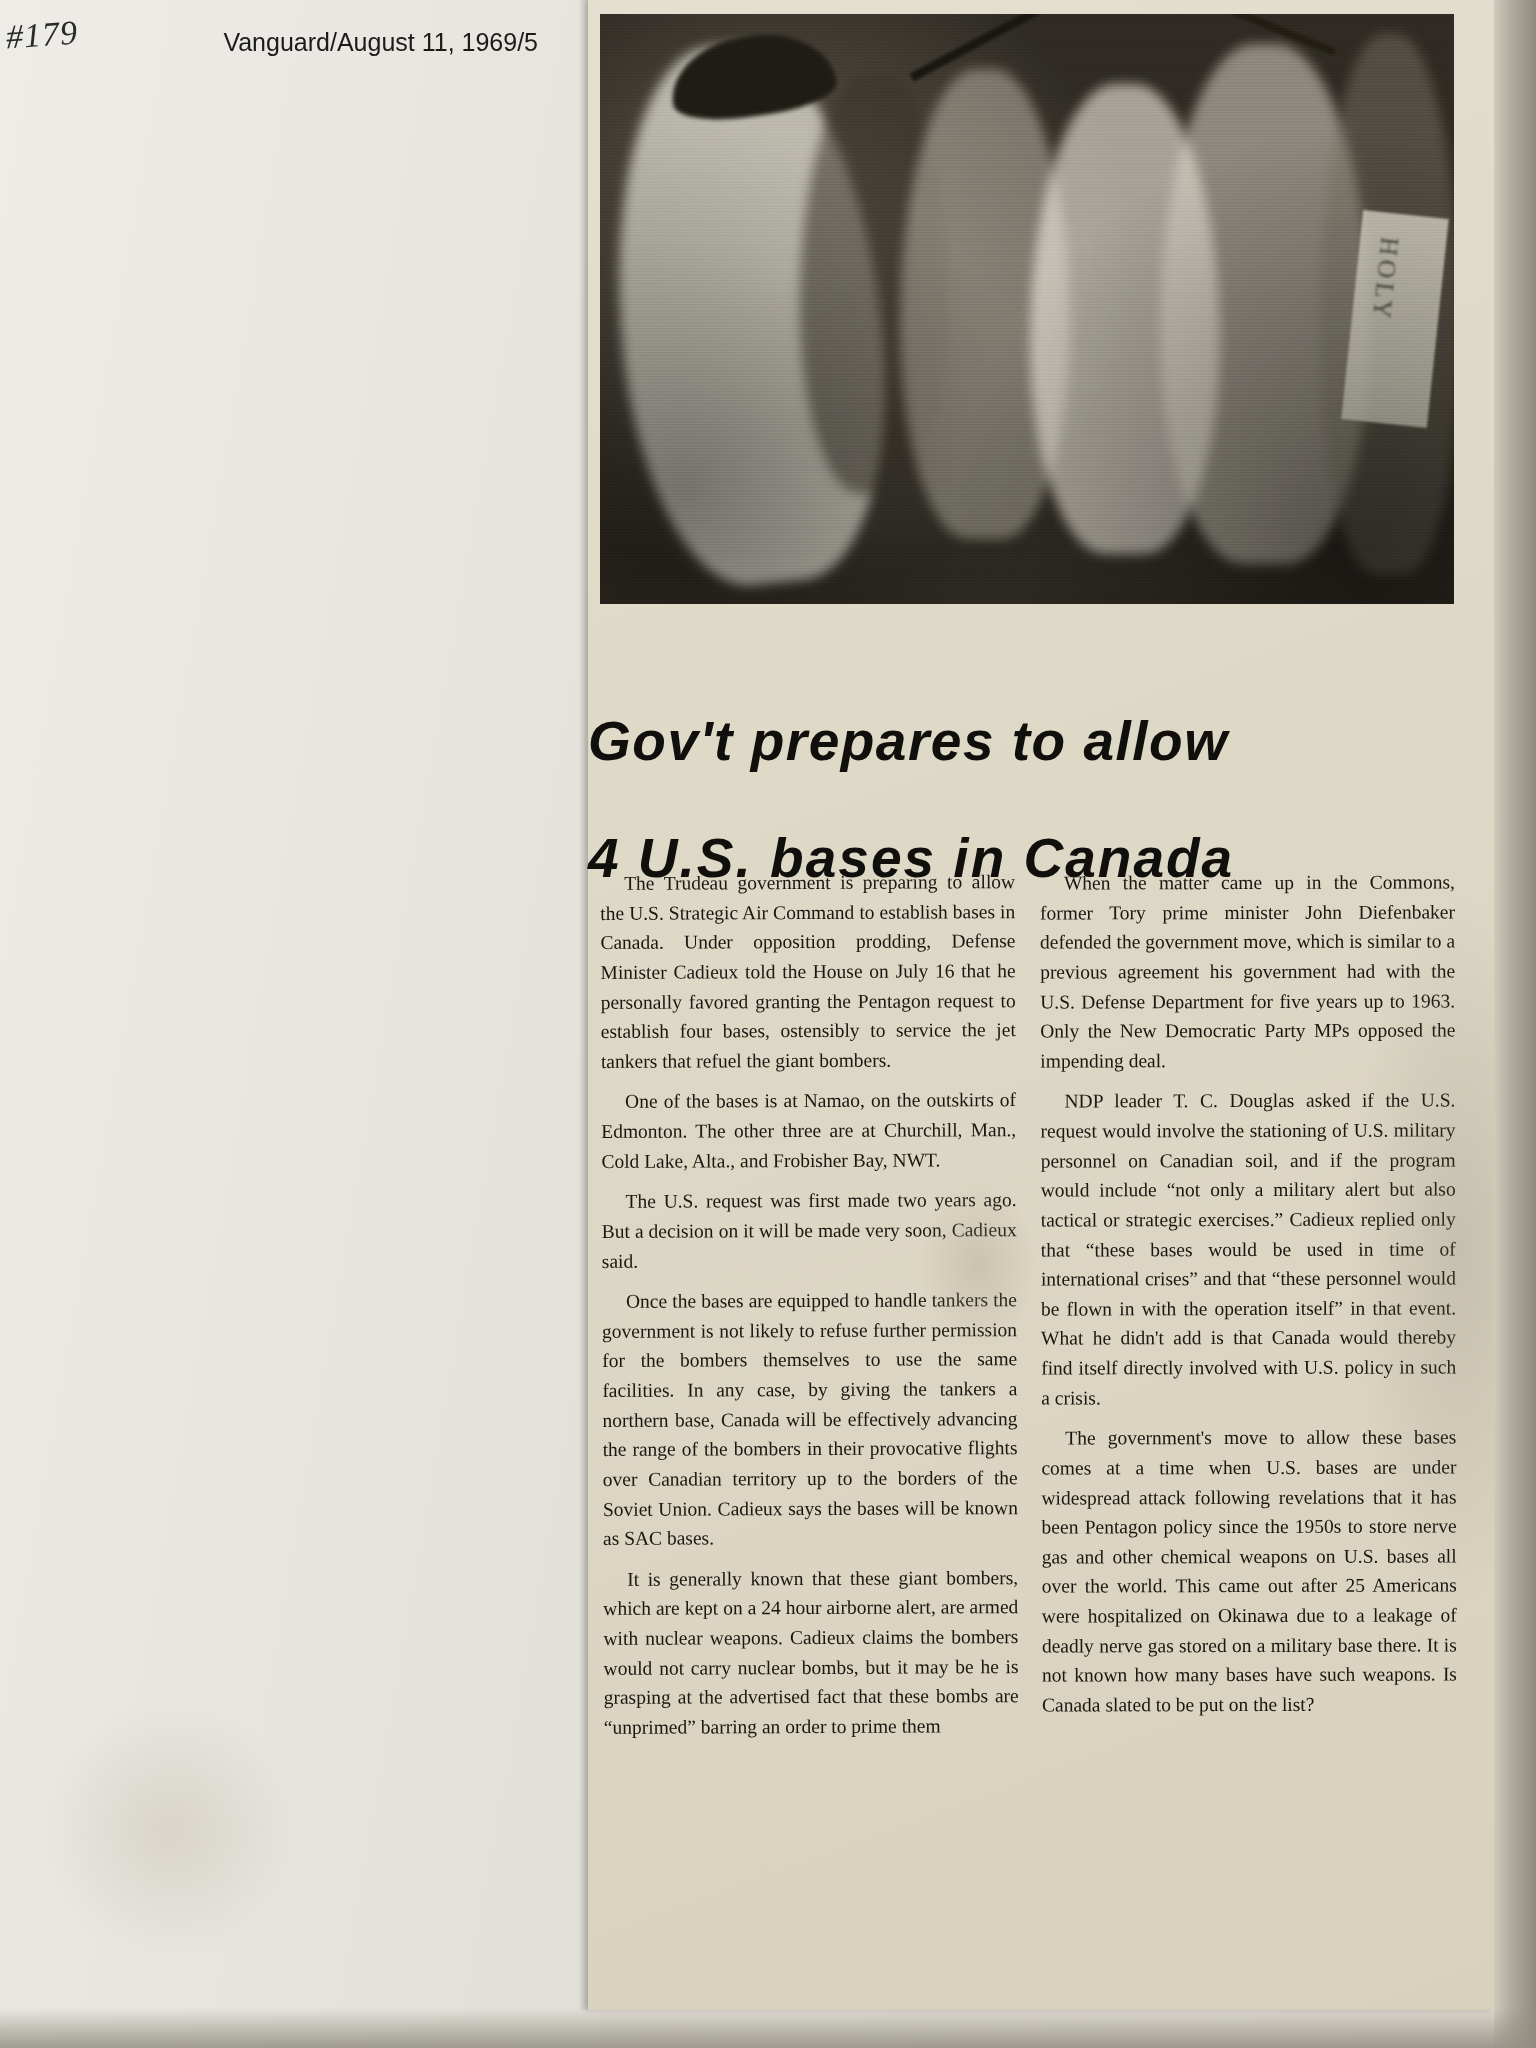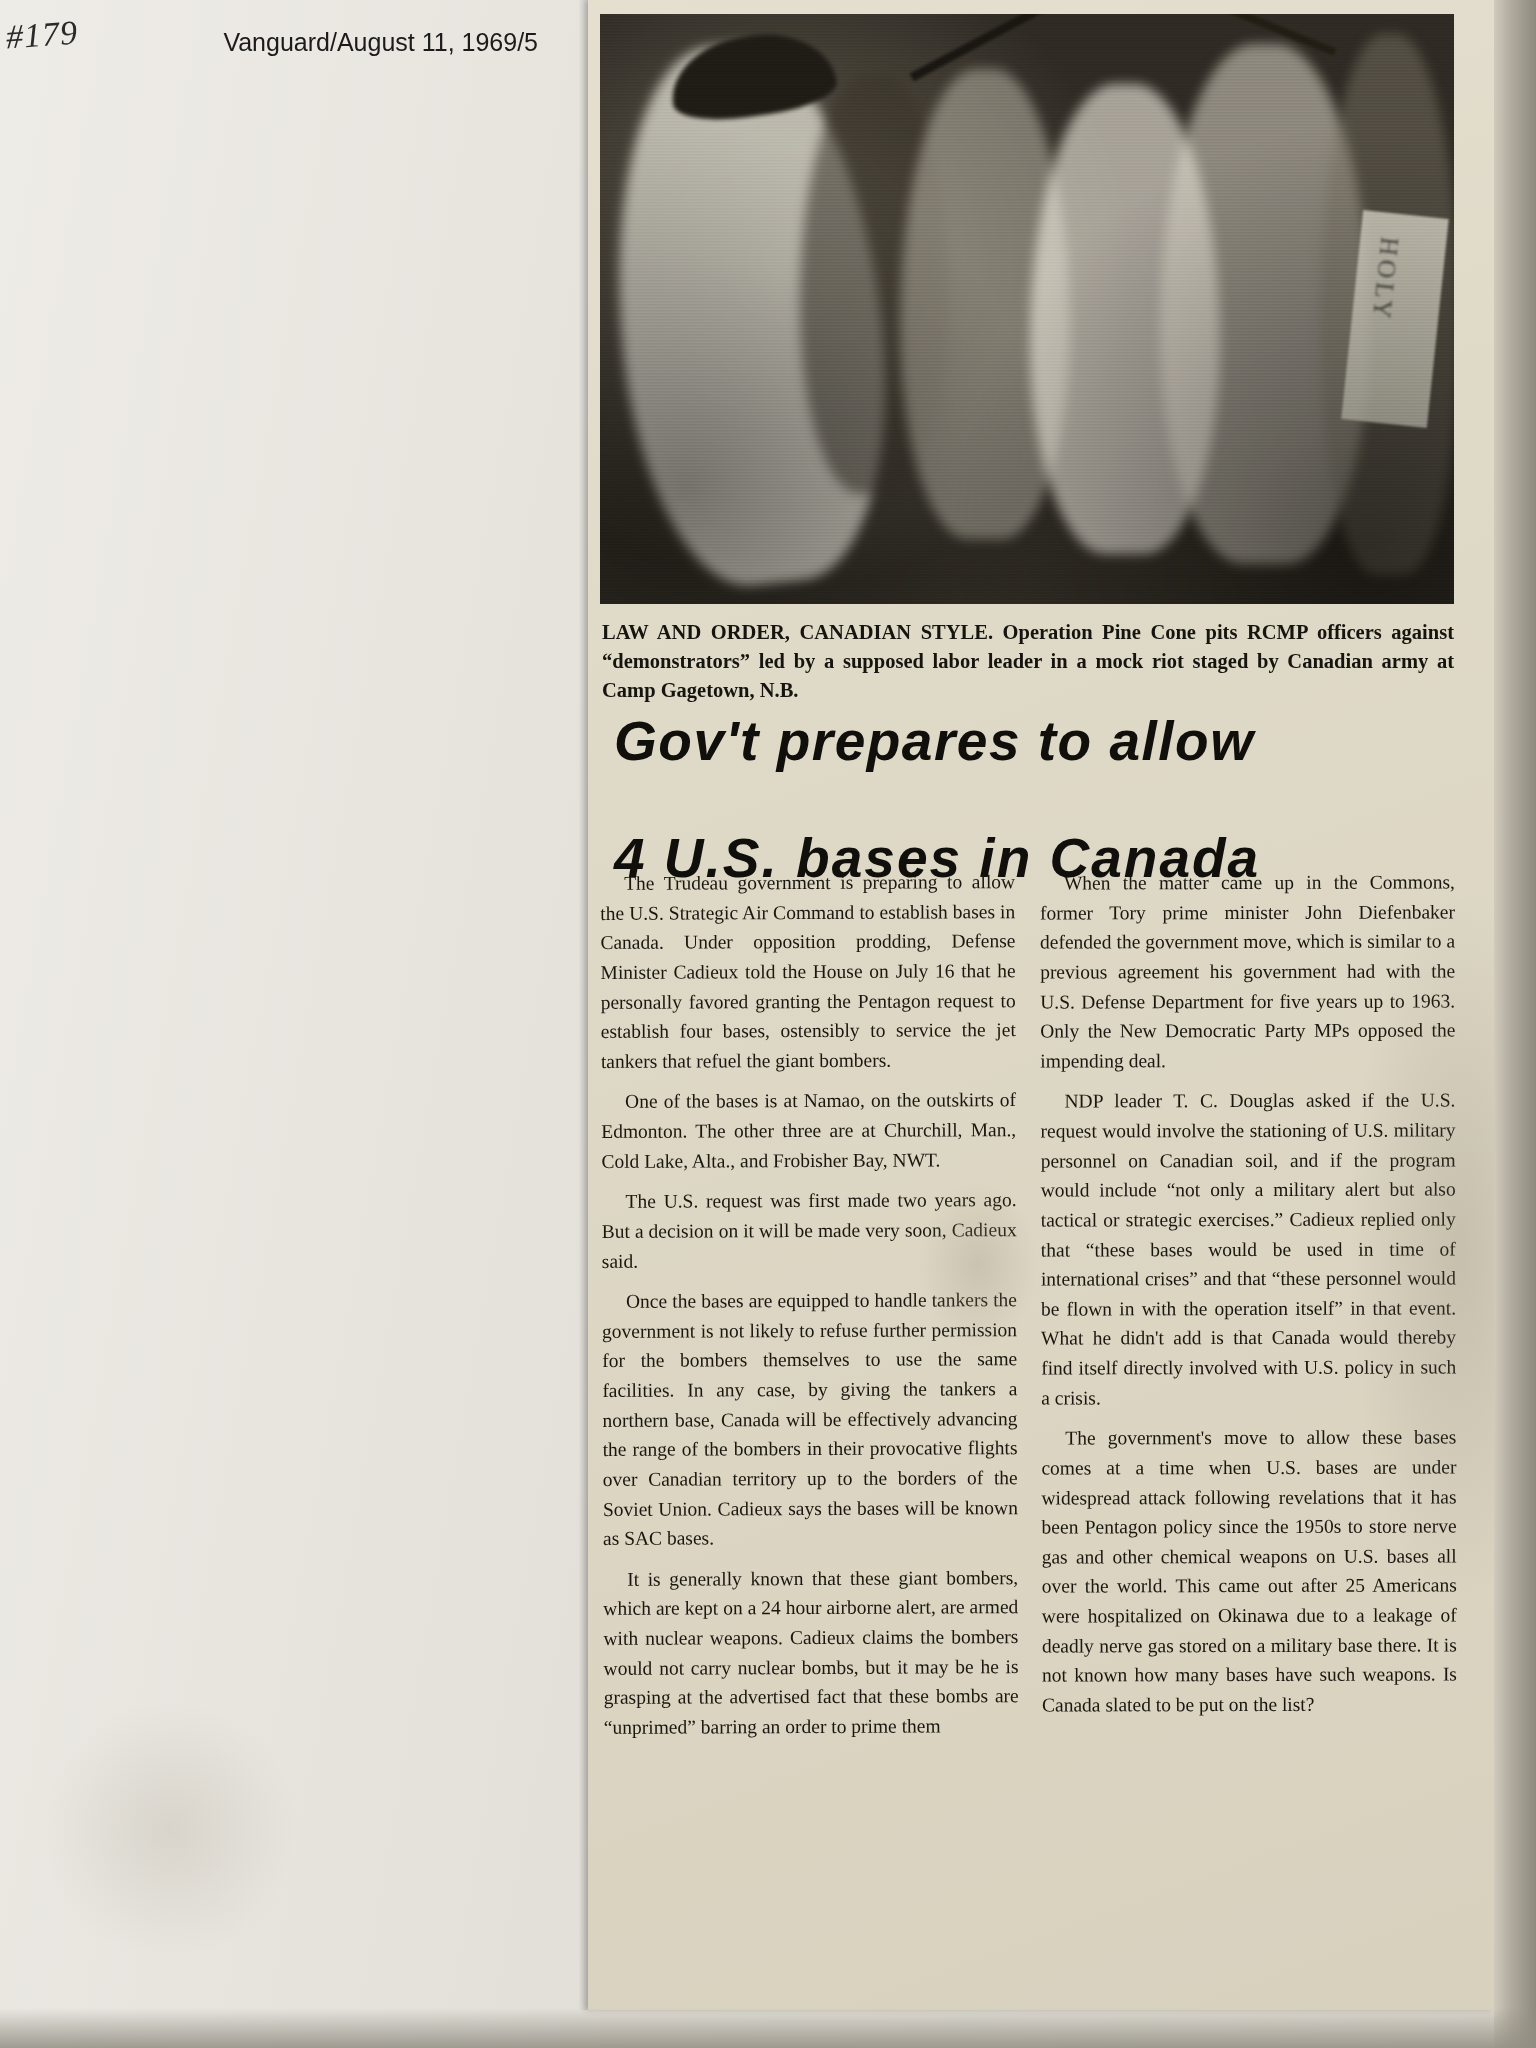--- a/index.html
+++ b/index.html
@@ -161,21 +161,21 @@
     font-family: "Liberation Serif", serif;
     font-weight: bold;
     font-size: 20.5px;
     line-height: 1.42;
     color: #16140f;
     text-align: justify;
   }
 
   .headline {
     position: absolute;
-    left: 26px;
+    left: 0;
     top: 706px;
     width: 866px;
     font-family: "Liberation Sans", sans-serif;
     font-style: italic;
     font-weight: bold;
     font-size: 55px;
     line-height: 1.28;
     letter-spacing: 1.5px;
     color: #100f0b;
   }
@@ -243,21 +243,20 @@
         <div class="hat"></div>
         <div class="baton"></div>
         <div class="baton2"></div>
         <div class="placard">
           <span>HOLY</span>
         </div>
         <div class="photo-grain"></div>
       </div>
     </div>
 
-    <div class="caption">LAW AND ORDER, CANADIAN STYLE. Operation Pine Cone pits RCMP officers against “demonstrators” led by a supposed labor leader in a mock riot staged by Canadian army at Camp Gagetown, N.B.</div>
 
     <div class="headline">
       <div class="l1">Gov't prepares to allow</div>
       <div class="l2">4 U.S. bases in Canada</div>
     </div>
 
     <div class="columns">
       <div class="col col-left">
         <p>The Trudeau government is preparing to allow the U.S. Strategic Air Command to establish bases in Canada. Under opposition prodding, Defense Minister Cadieux told the House on July 16 that he personally favored granting the Pentagon request to establish four bases, ostensibly to service the jet tankers that refuel the giant bombers.</p>
         <p>One of the bases is at Namao, on the outskirts of Edmonton. The other three are at Churchill, Man., Cold Lake, Alta., and Frobisher Bay, NWT.</p>

